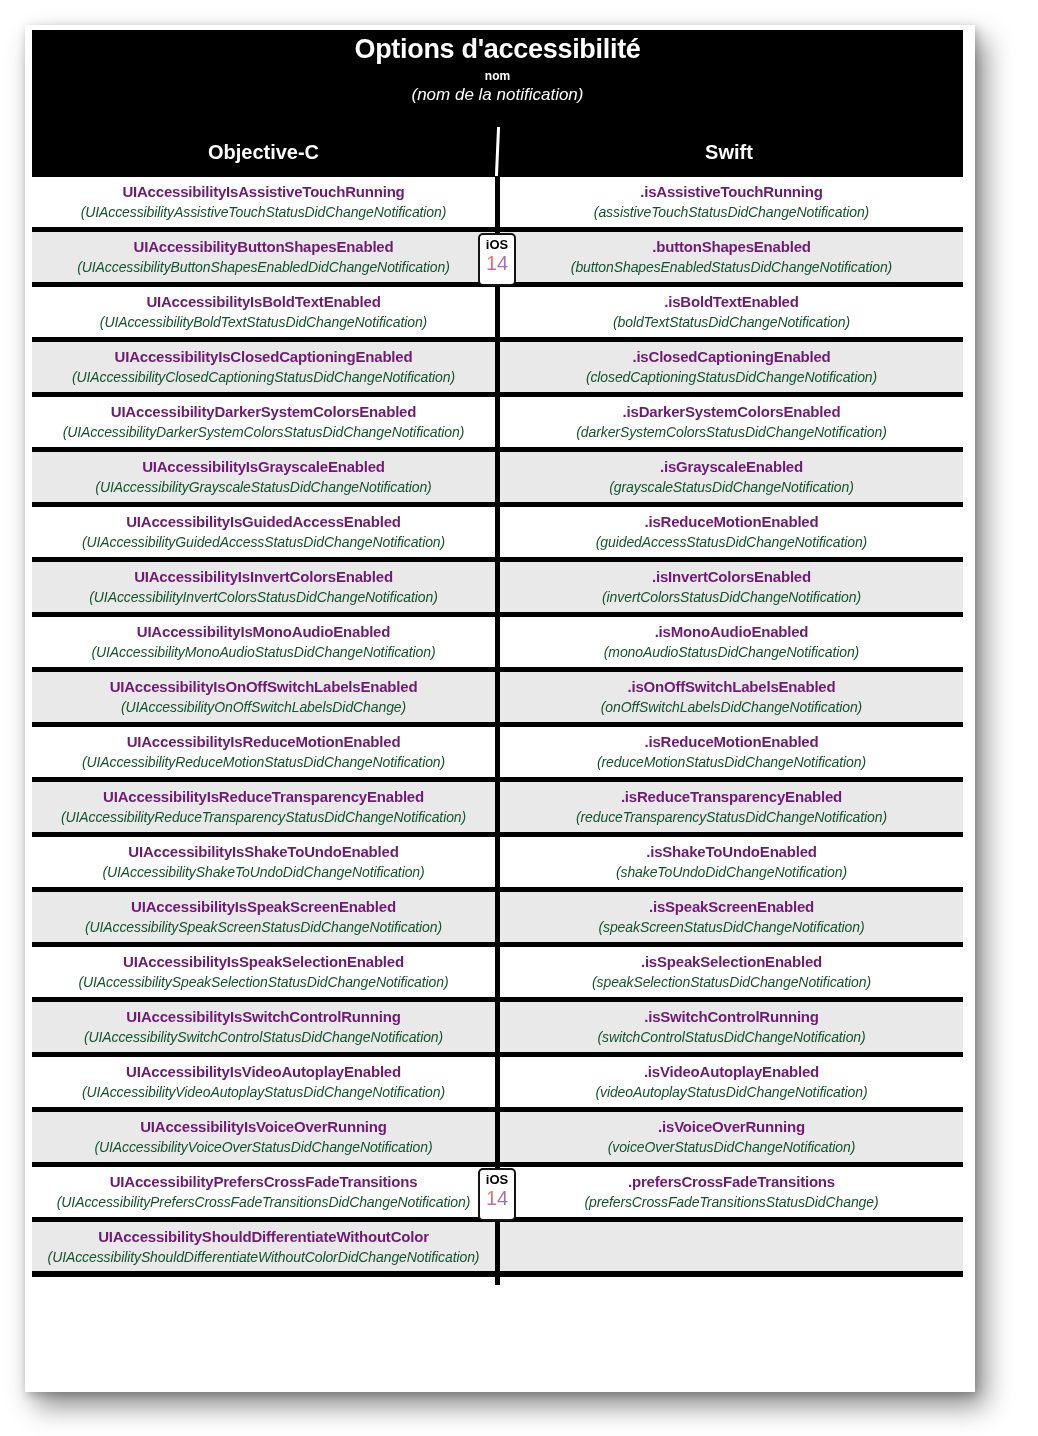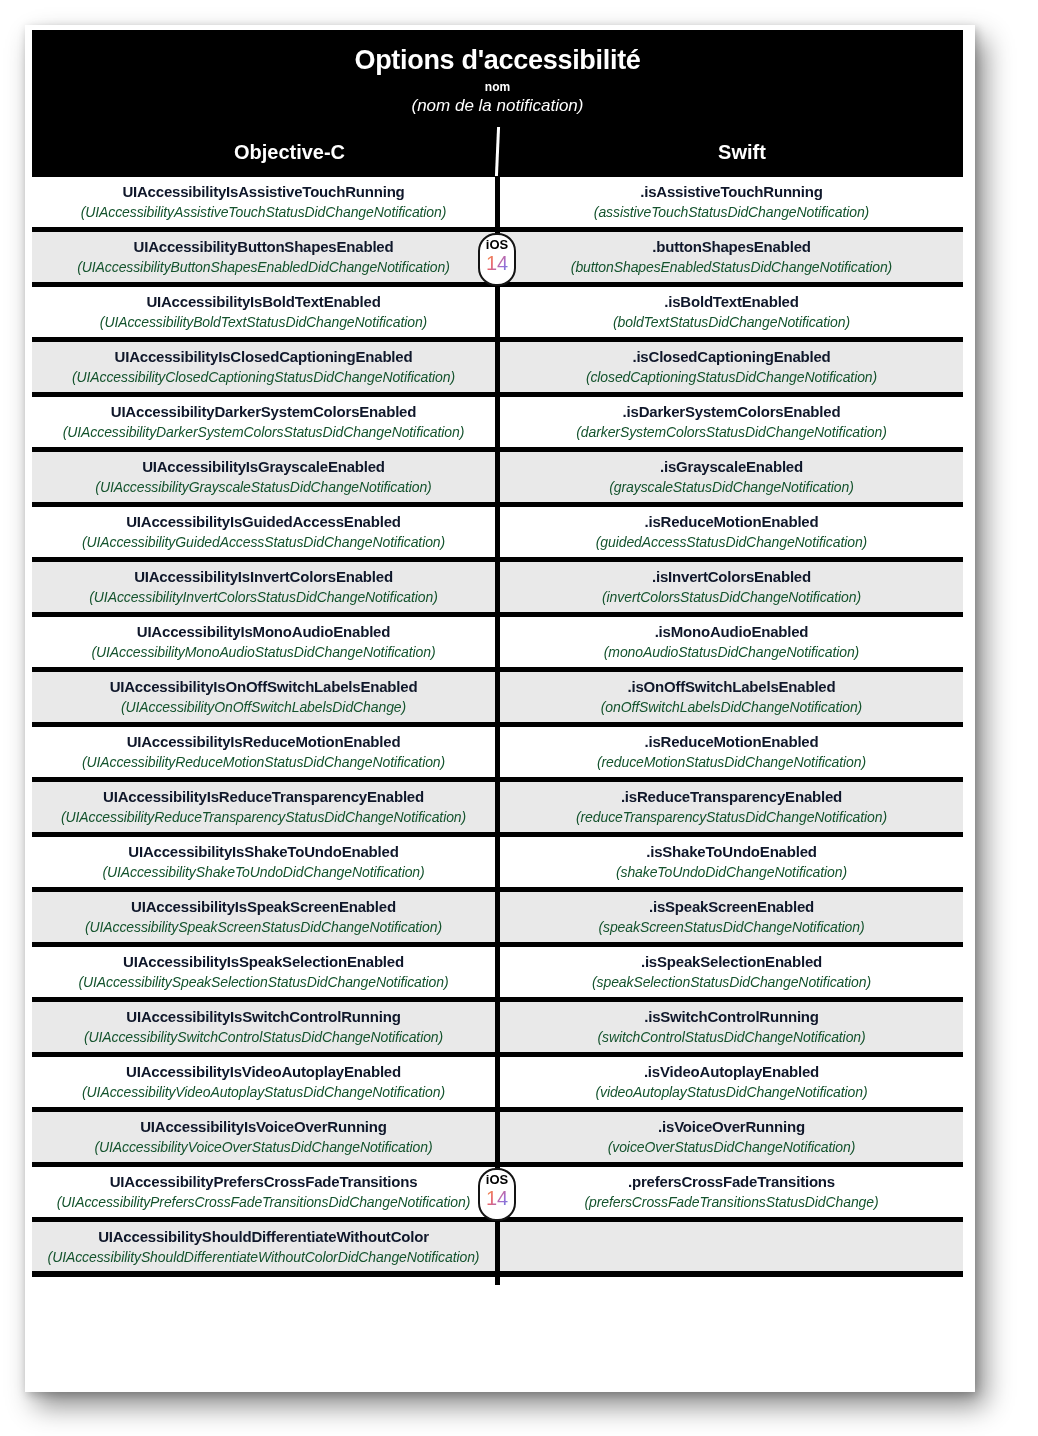--- a/index.html
+++ b/index.html
@@ -18,29 +18,28 @@
   }
   .doc {
     position:absolute; left:7px; top:5px; width:931px;
   }
   
   .header {
     background:#000000; color:#ffffff;
     height:147px; position:relative; text-align:center;
   }
   .title {
-    padding-top:15px;
+    padding-top:4px;
     font-size:27px; font-weight:bold; letter-spacing:-0.3px;text-align:center;
   }
   .subtitle { font-size:12px; font-weight:bold; margin-top:4px; }
   .subtitle-note { font-size:17px; font-style:italic; margin-top:2px; }
   .col-headers {
     position:absolute; left:0; right:0; bottom:0; height:50px;
     display:flex;
-    padding-left:26px;
   }
   .col-head {
     display:flex; align-items:center; justify-content:center;
     font-size:20px; font-weight:bold;
   }
   .col-head.left { width:463px; }
   .col-head.right { flex:1; }
   .header-slash {
     position:absolute; left:464px; bottom:1px;
     width:2.5px; height:49px; background:#ffffff;
@@ -56,36 +55,36 @@
   .row.shaded { background:#e9e9e9; }
   .cell {
     display:flex; flex-direction:column;
     justify-content:center; align-items:center; gap:3px;
     text-align:center;
   }
   .cell.left { width:463px; }
   .cell.right { flex:1; }
   .cell-spacer { width:5px; }
   .api-name {
-    font-weight:bold; font-size:15px; color:#0f172a; letter-spacing:-0.2px;
+    font-weight:bold; font-size:15px; color:#701a75; letter-spacing:-0.2px;
     line-height:1.2;
   }
   .notif-name {
     font-style:italic; font-size:14px; color:#14532d; letter-spacing:-0.1px;
     line-height:1.2;
   }
   .divider {
     position:absolute; left:463px; top:0; width:5px;
     height:calc(100% + 8px); background:#000; z-index:2;
   }
   
   .ios-badge {
     position:absolute; left:446px; top:1px;
     width:38px; height:53px; z-index:3;
-    background:#ffffff; border:2.5px solid #141414; border-radius:18px;
+    background:#ffffff; border:2.5px solid #141414; border-radius:5px;
     display:flex; flex-direction:column; align-items:center;
   }
   .ios-label { font-size:13px; font-weight:bold; color:#000; margin-top:3px; line-height:1.1; }
   .ios-version {
     font-size:20px; line-height:1; margin-top:1px; font-weight:400;
     color:#9b6dd6;
     background:linear-gradient(125deg,#f2a24a 0%,#e9636b 38%,#9b6dd6 72%,#5f7fd9 100%);
     -webkit-background-clip:text; background-clip:text;
     -webkit-text-fill-color:transparent;
   }

